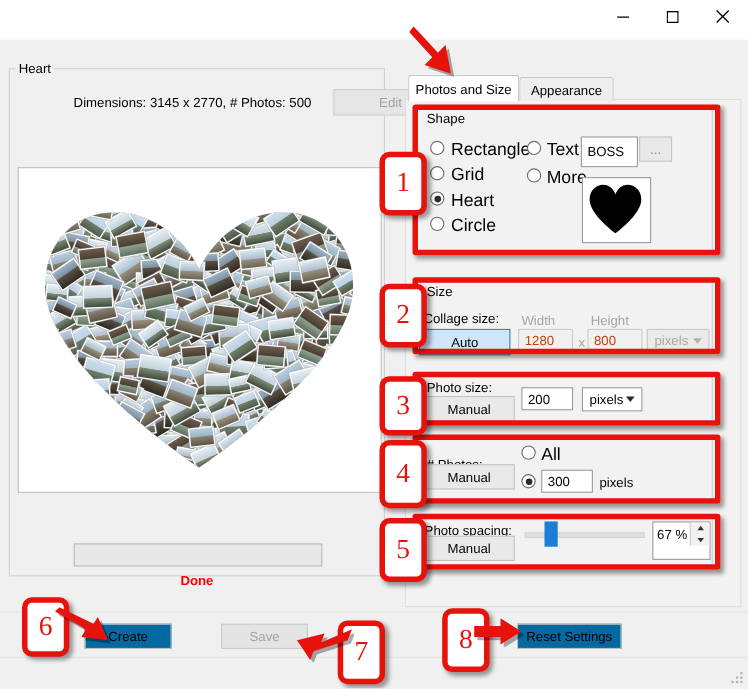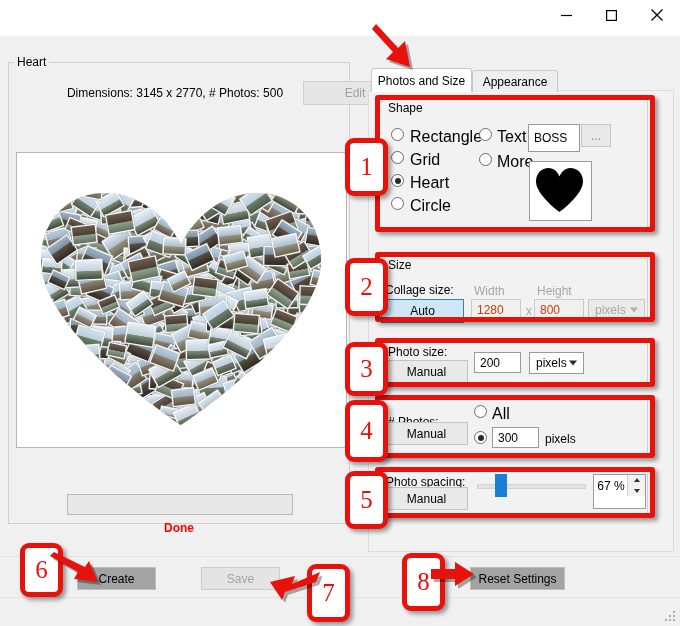--- a/index.html
+++ b/index.html
@@ -22,21 +22,21 @@
   .gb-title{position:absolute;background:#f0f0f0;padding:0 3px;font-size:12px;color:#000;}
   #status-group{left:8px;top:62px;width:340px;height:460px;}
   #status-label{left:14px;top:55px;}
   .dims{position:absolute;left:60px;top:86px;width:230px;text-align:center;font-size:12px;}
   .edit-btn{position:absolute;left:303px;top:81px;width:36px;height:22px;background:#e6e6e6;border:1px solid #cfcfcf;color:#a0a0a0;font-size:12px;display:flex;align-items:center;justify-content:center;padding-left:33px;}
 
   .preview{position:absolute;left:16px;top:152px;width:329px;height:294px;background:#fff;border:1px solid #b7b7b7;overflow:hidden;}
   .progress{position:absolute;left:67px;top:494px;width:224px;height:19px;background:#e8e8e8;border:1px solid #b9b9b9;}
   .done{position:absolute;left:67px;top:521px;width:224px;text-align:center;color:#ff0000;font-weight:bold;font-size:12px;}
 
-  .btn{position:absolute;background:#a3a3a3;border:1px solid #bfbfbf;font-size:12px;display:flex;align-items:center;justify-content:center;color:#000;}
+  .btn{position:absolute;background:#0369a1;border:1px solid #bfbfbf;font-size:12px;display:flex;align-items:center;justify-content:center;color:#000;}
   .btn.disabled{color:#a3a3a3;background:#e4e4e4;border-color:#cccccc;}
   #create-btn{left:77px;top:567px;width:77px;height:21px;}
   #save-btn{left:201px;top:567px;width:77px;height:21px;}
   #reset-btn{left:470px;top:567px;width:93px;height:21px;}
 
   
   .tabstrip{position:absolute;left:368px;top:70px;width:304px;height:21px;}
   .tab{position:absolute;top:0;height:21px;display:flex;align-items:center;justify-content:center;
        font-size:12px;border:1px solid #c8c8c8;border-bottom:none;
        border-radius:3px 3px 0 0;background:#eeeeee;}

